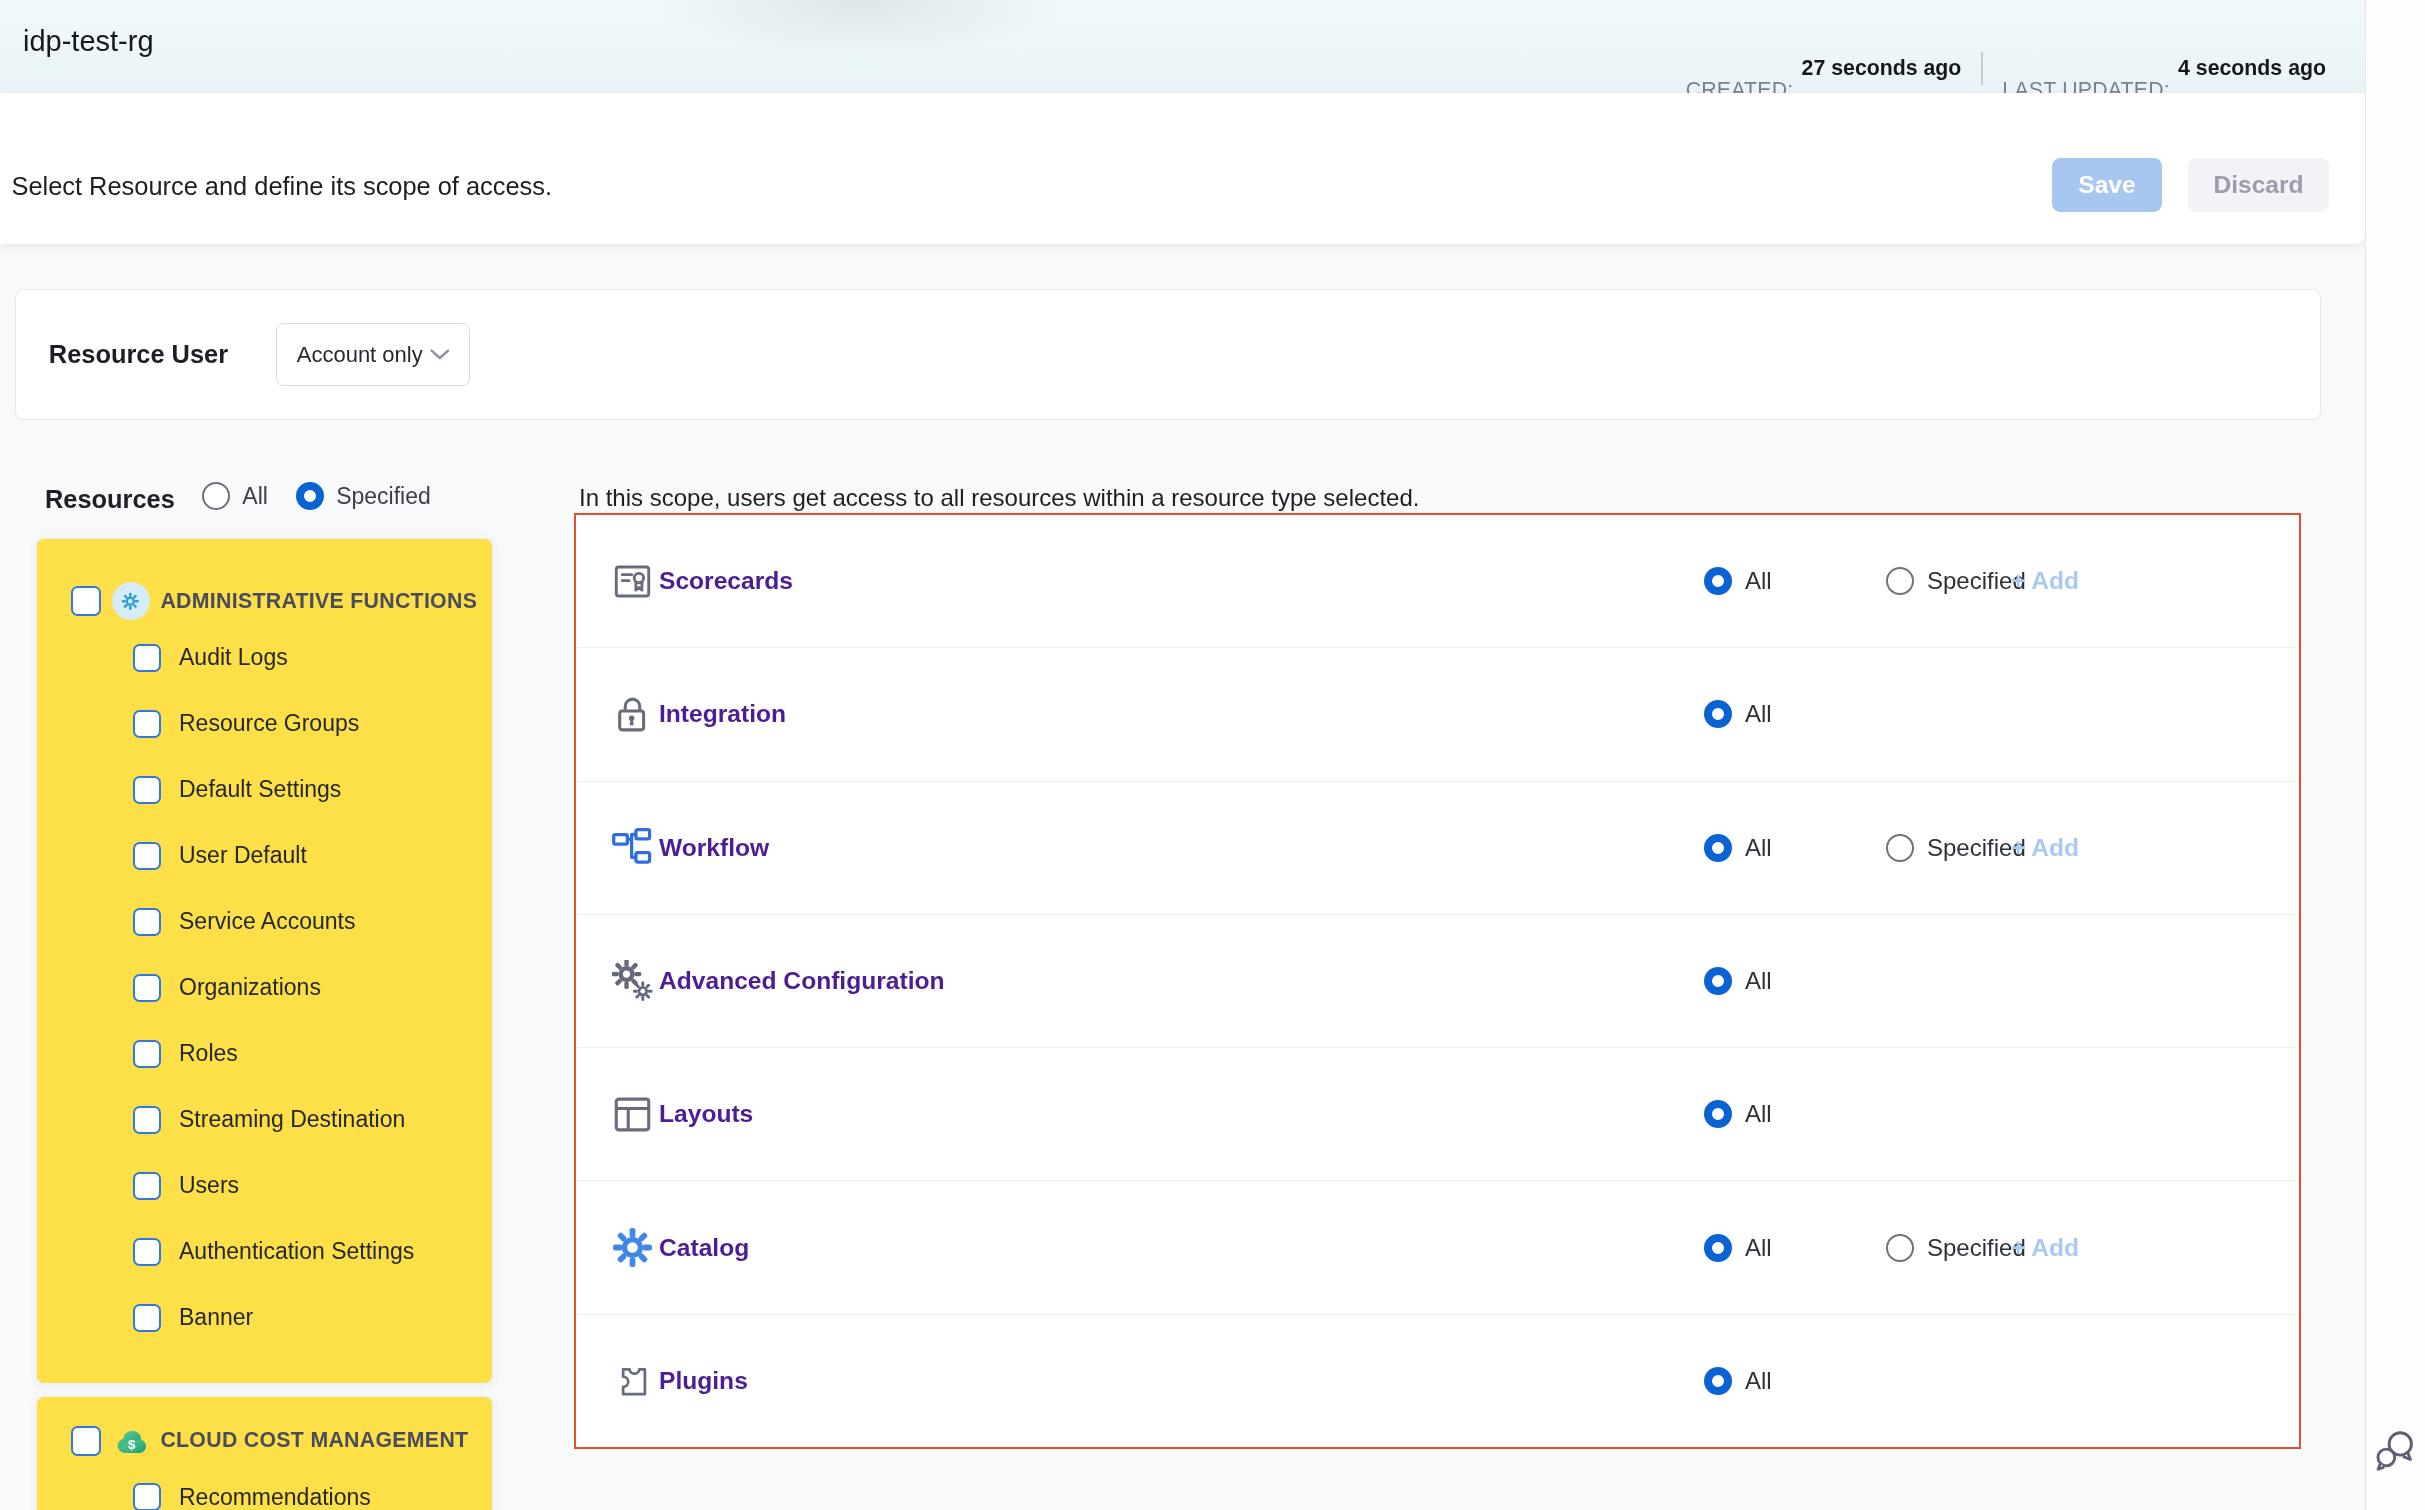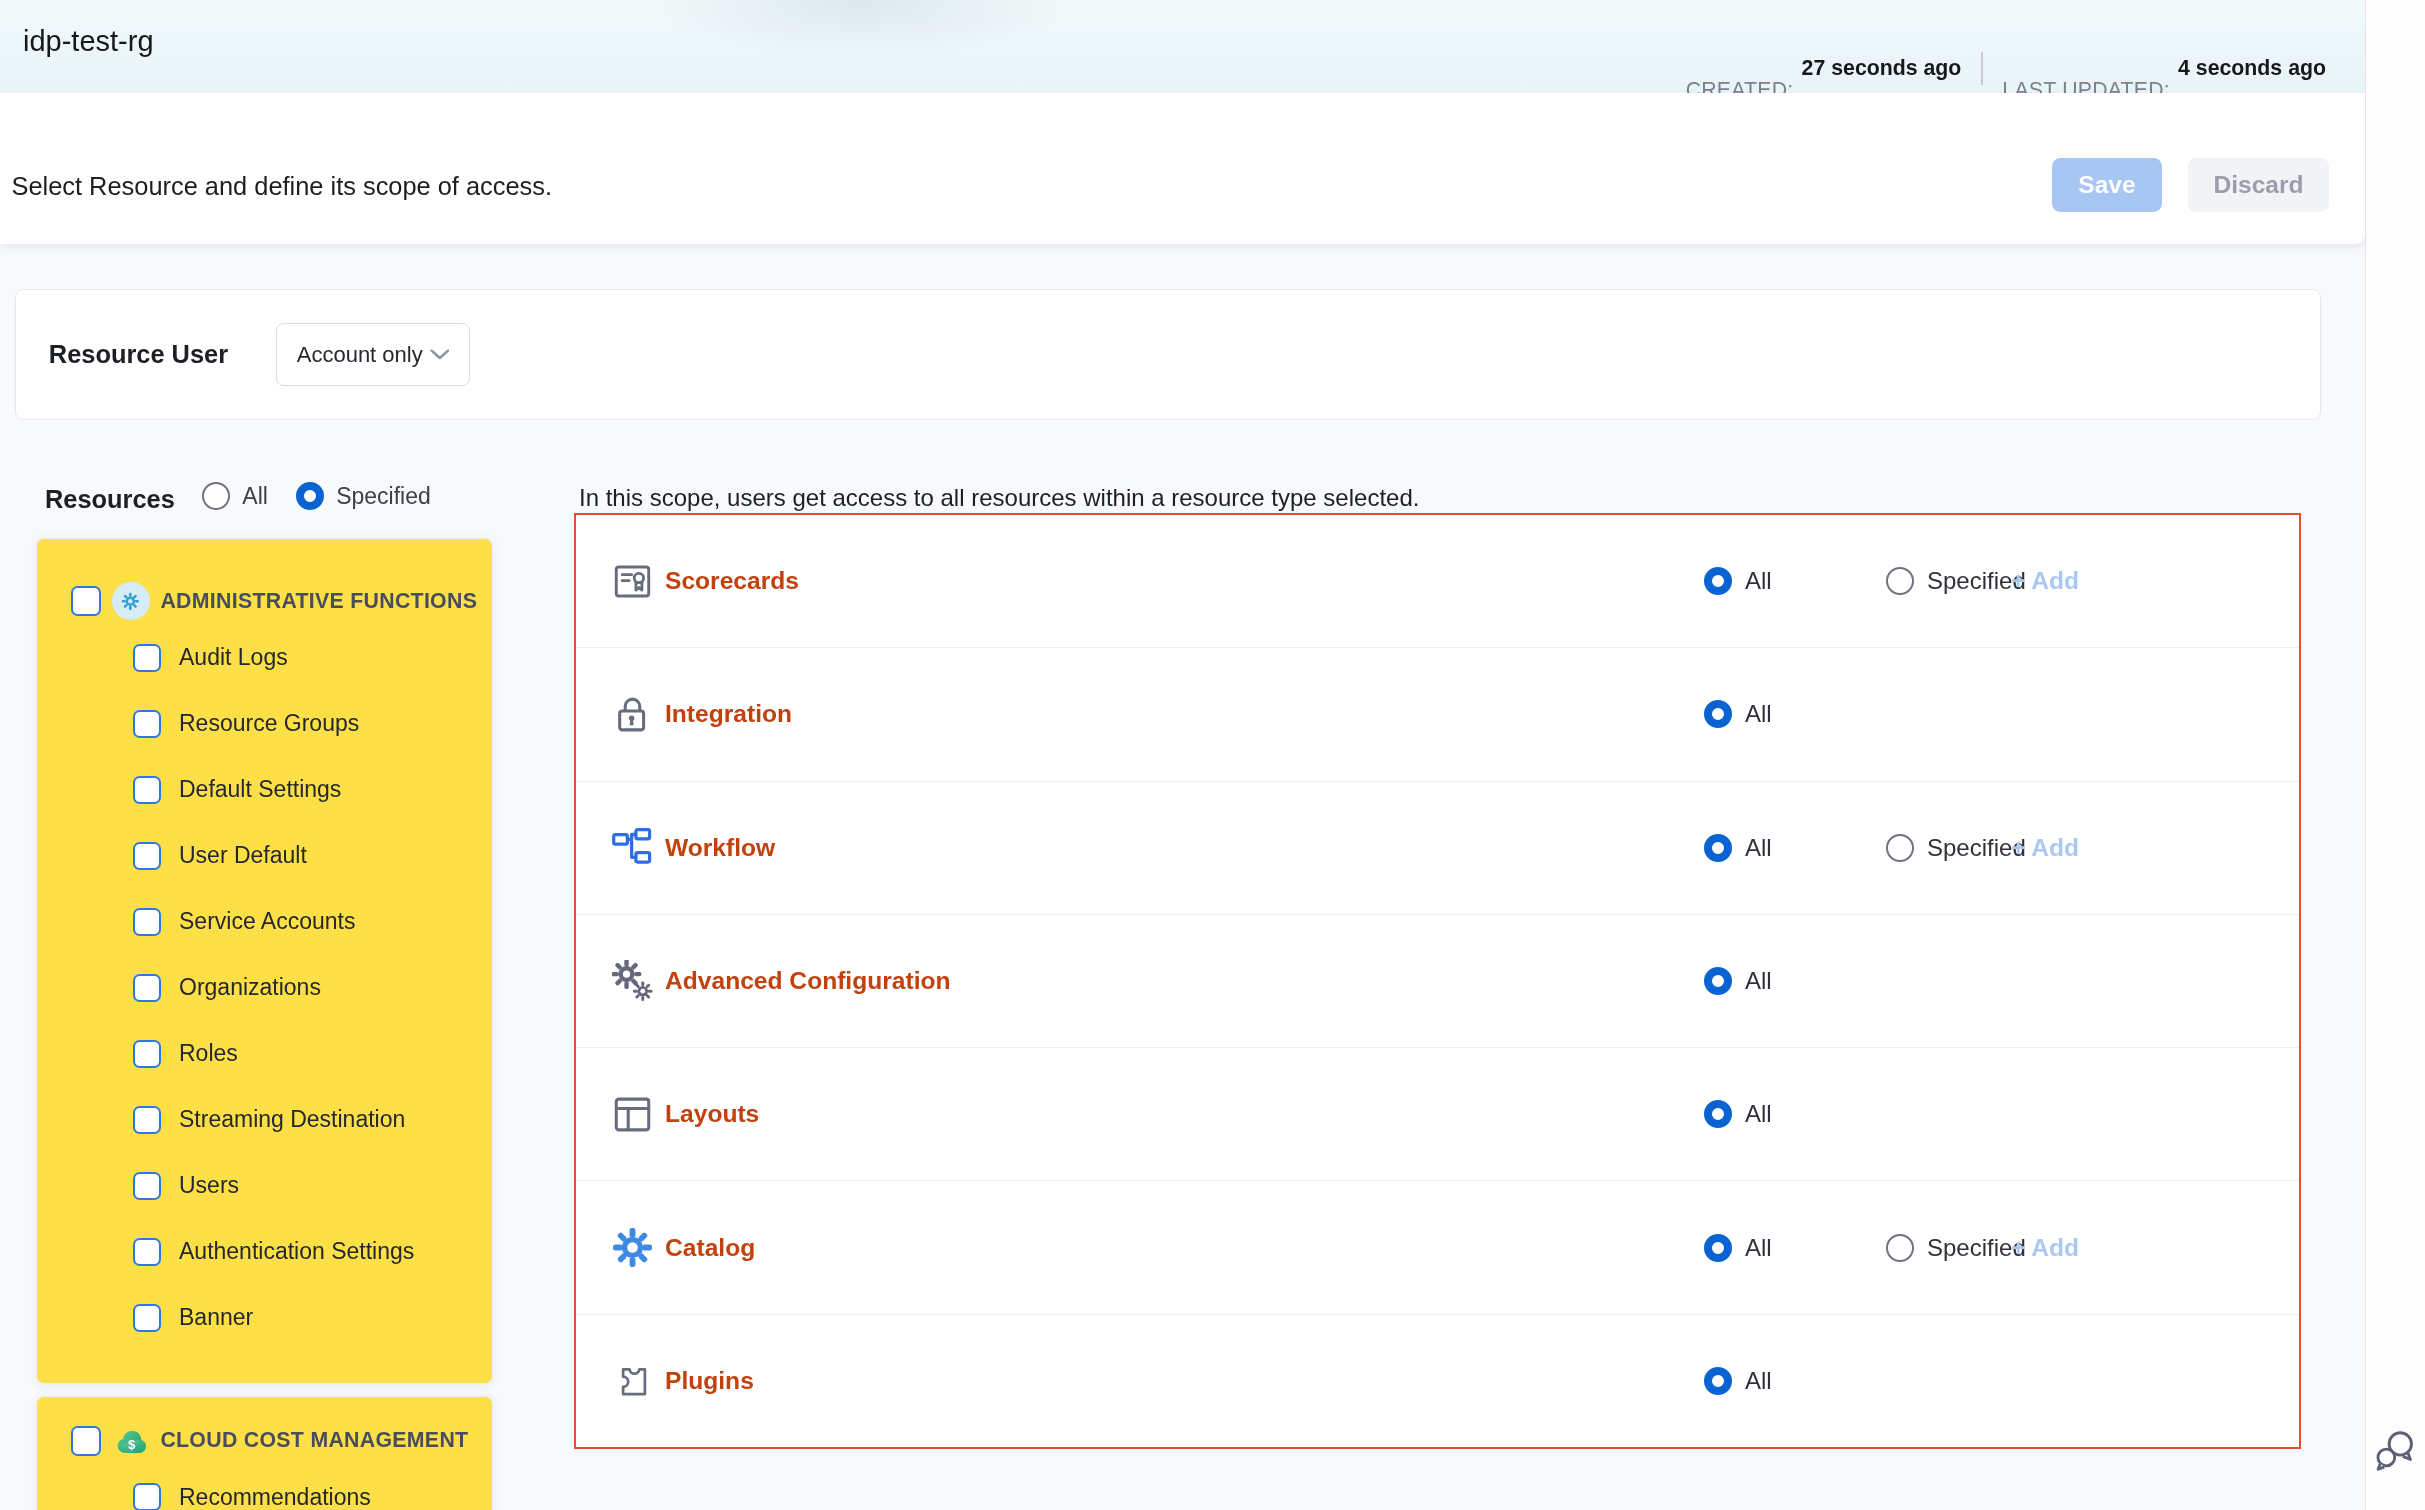--- a/index.html
+++ b/index.html
@@ -60,21 +60,21 @@
   .item-label{font-size:23px;color:#26272d;white-space:nowrap;}
   
   .scope-info{position:absolute;left:579px;top:466px;font-size:24px;color:#1d1f24;margin-top:18px;}
   .highlight-box{position:absolute;left:574px;top:513px;width:1727px;height:936px;box-sizing:border-box;
     border:2.5px solid #e4502e;background:#fff;}
   .rows{width:100%;height:100%;display:flex;flex-direction:column;}
   .row{flex:1;position:relative;display:flex;align-items:center;padding-left:36px;background:#fff;border-bottom:1.6px solid #eef0f5;}
   .row:last-child{border-bottom:none;}
   .row-icon{width:41px;height:41px;flex-shrink:0;}
   .row-icon svg{width:41px;height:41px;}
-  .row-label{margin-left:12px;font-size:24.6px;font-weight:600;color:#c2410c;white-space:nowrap;}
+  .row-label{margin-left:6px;font-size:24.6px;font-weight:600;color:#4c1d95;white-space:nowrap;}
   .ctl{position:absolute;display:flex;align-items:center;gap:13px;}
   .ctl-all{left:1128px;}
   .ctl-spec{left:1310px;}
   .ctl-label{font-size:24px;color:#303239;}
   .add-link{position:absolute;left:1435px;font-size:24.6px;font-weight:700;color:#a9c9f2;}
   
   .gutter{position:absolute;left:2365px;top:0;width:61px;height:1510px;background:#fdfdfe;border-left:0.8px solid #e4e6ea;}
   .chat-icon{position:absolute;left:2370px;top:1424px;width:51px;height:51px;}
   .chat-icon svg{width:51px;height:51px;}
 </style>

